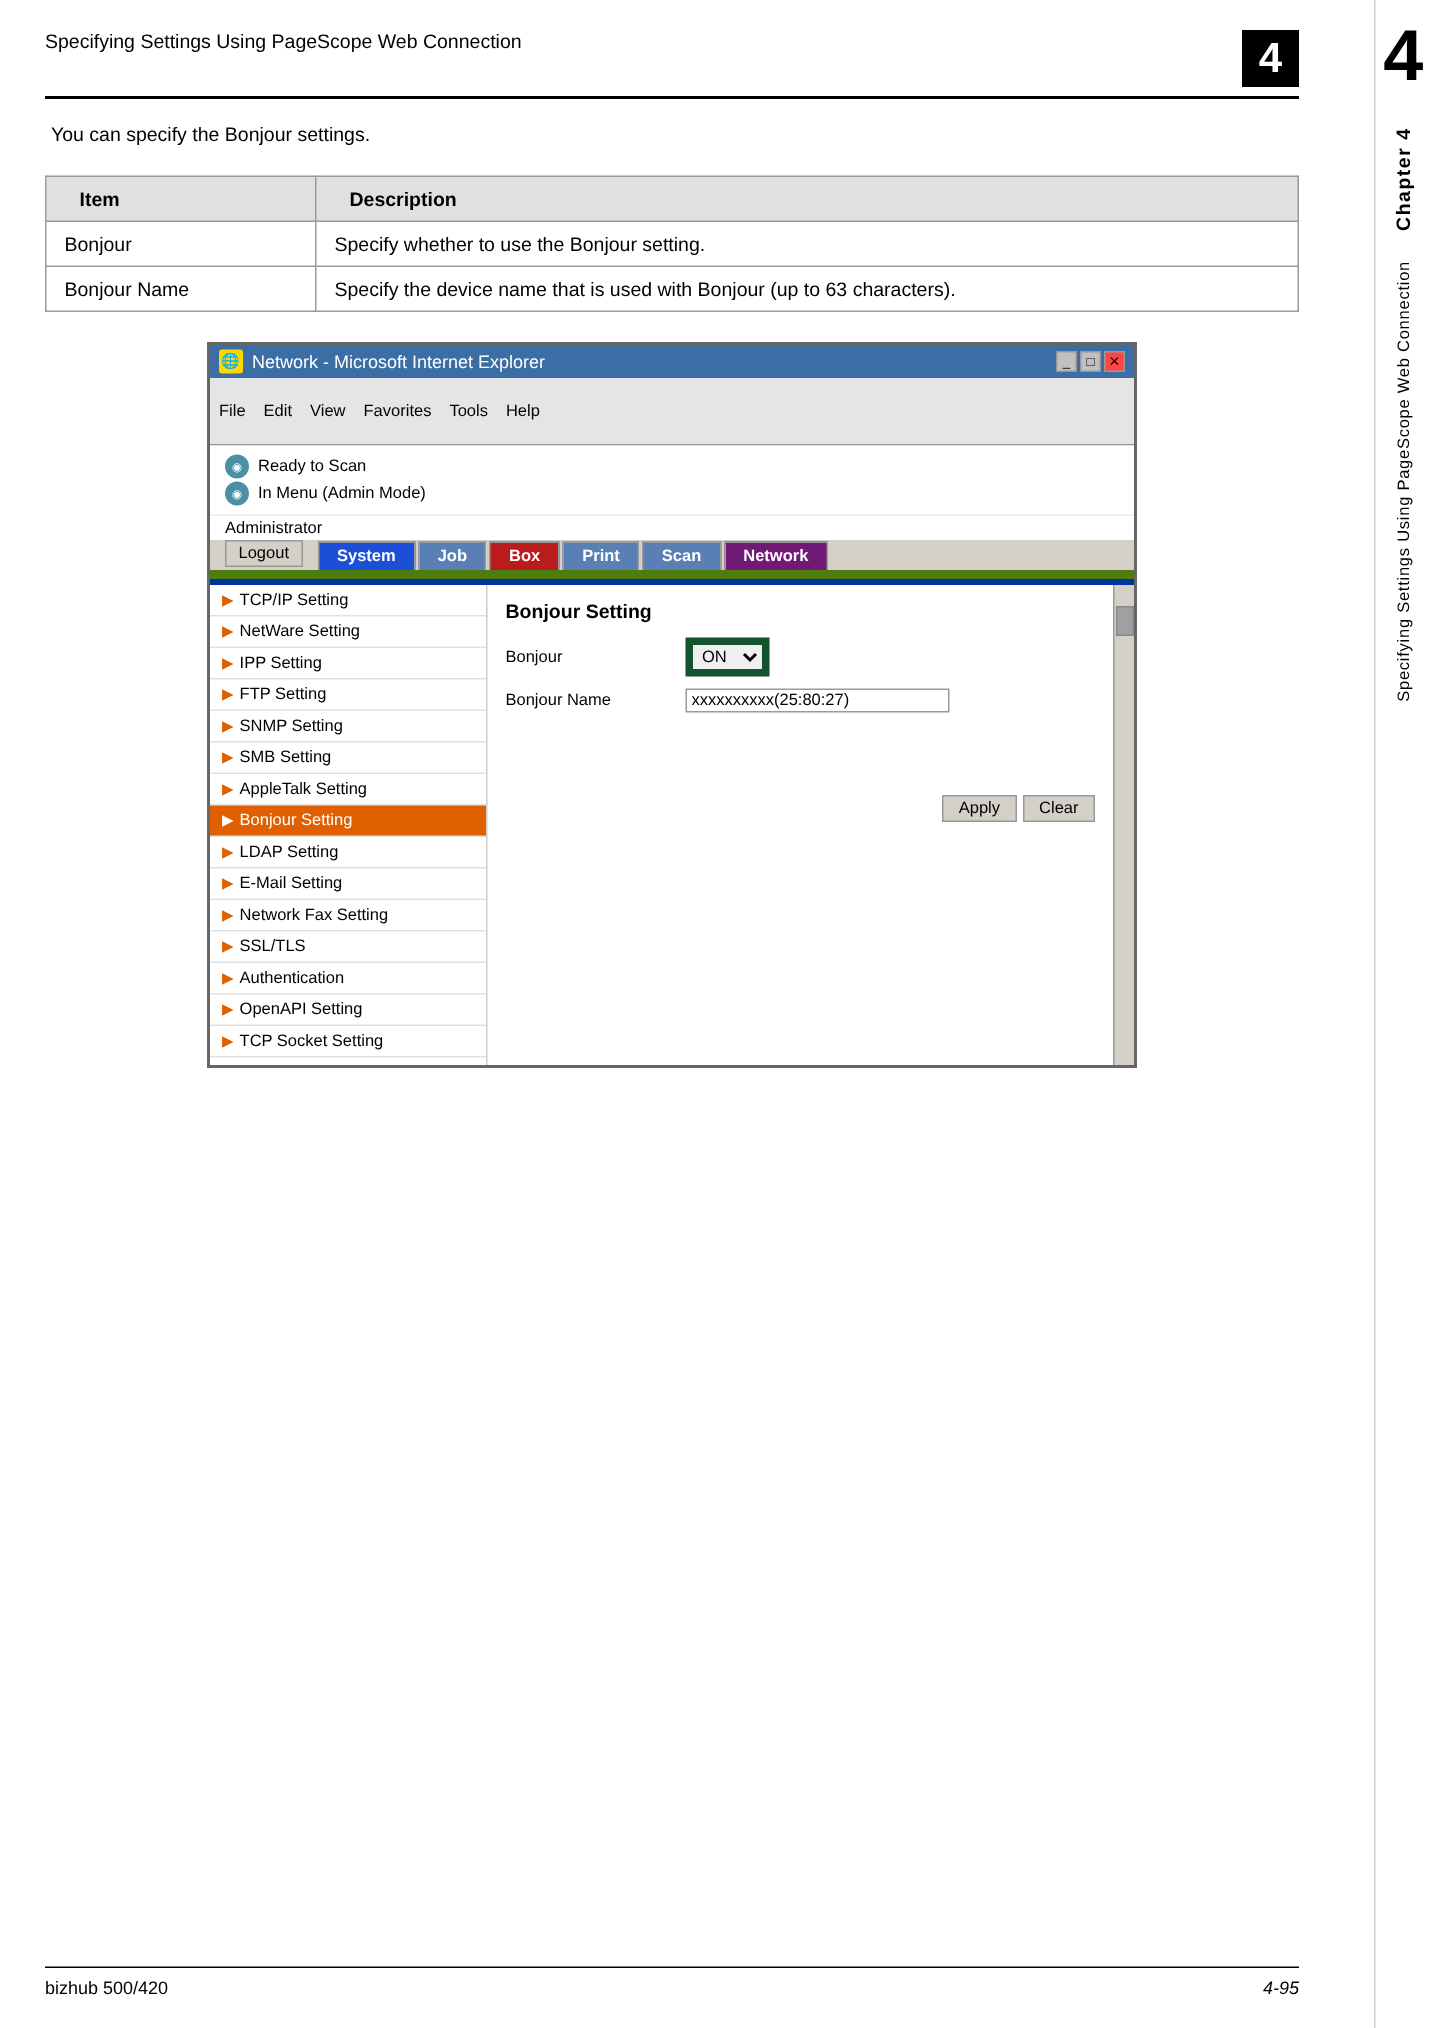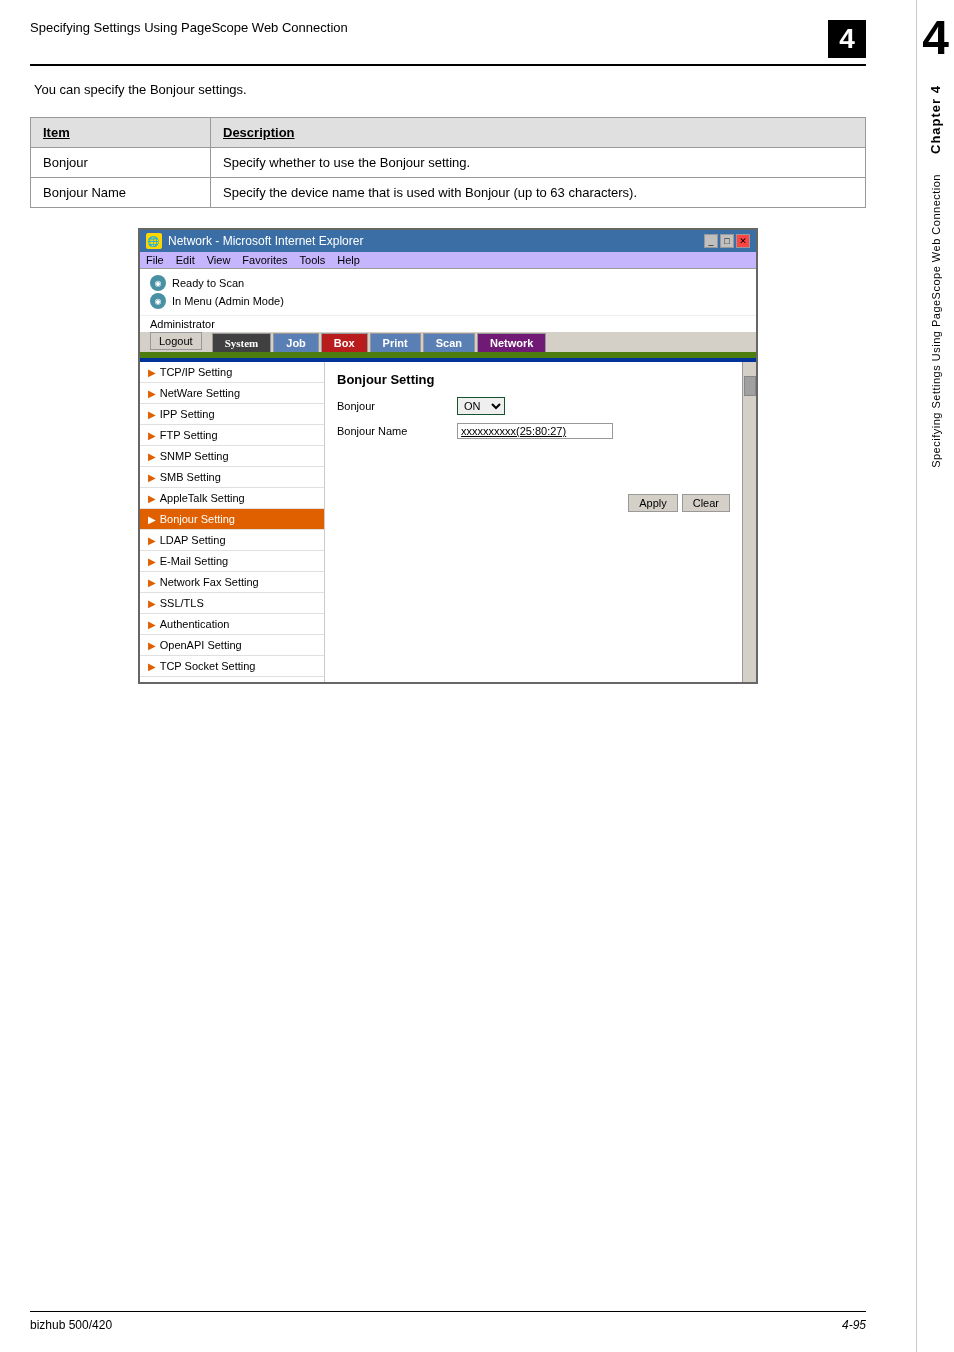--- a/index.html
+++ b/index.html
@@ -101,25 +101,24 @@
     
     .info-table {
       width: 100%;
       border-collapse: collapse;
       margin-bottom: 20px;
       border: 1px solid #999;
     }
     .info-table th {
       background: #e0e0e0;
       border: 1px solid #999;
-      padding: 7px 12px;
+      padding: 7px 22px;
       text-align: left;
       font-size: 13px;
       font-weight: bold;
-      text-decoration: underline;
     }
     .info-table td {
       border: 1px solid #999;
       padding: 7px 12px;
       font-size: 13px;
       vertical-align: top;
     }
     .info-table td:first-child {
       width: 180px;
     }
@@ -168,22 +167,22 @@
       background: #c0c0c0;
       font-size: 9px;
       display: flex;
       align-items: center;
       justify-content: center;
       cursor: pointer;
       color: #000;
     }
     .browser-btn.close { background: #ff4444; }
     .browser-menubar {
-      background: #c4b5fd;
-      padding: 2px 6px;
+      background: #e5e5e5;
+      padding: 16px 6px;
       display: flex;
       gap: 12px;
       font-size: 11px;
       border-bottom: 1px solid #999;
     }
     .browser-menubar span {
       cursor: pointer;
       color: #000;
     }
 
@@ -244,21 +243,21 @@
     }
     .nav-tab {
       padding: 3px 12px;
       font-size: 11px;
       font-weight: bold;
       border: 1px solid #999;
       border-bottom: none;
       cursor: pointer;
       color: #fff;
     }
-    .nav-tab.system { background: #404040; font-family: Liberation Serif, serif; }
+    .nav-tab.system { background: #1d4ed8; }
     .nav-tab.job { background: #5a7fb5; }
     .nav-tab.box { background: #b91c1c; }
     .nav-tab.print { background: #5a7fb5; }
     .nav-tab.scan { background: #5a7fb5; }
     .nav-tab.network { background: #701a75; color: #fff; }
 
     
     .blue-bar {
       height: 4px;
       background: #003399;
@@ -322,28 +321,27 @@
       color: #000;
     }
     .form-control {
       display: flex;
       align-items: center;
       gap: 4px;
     }
     select.small-select {
       font-size: 11px;
       padding: 1px 2px;
-      border: 1px solid #14532d;
+      border: 5px solid #14532d;
     }
     input.text-input {
       font-size: 11px;
       border: 1px solid #999;
       padding: 1px 3px;
-      width: 156px;
-      text-decoration: underline;
+      width: 176px;
     }
     .btn-row {
       display: flex;
       justify-content: flex-end;
       gap: 4px;
       margin-top: 12px;
     }
     .action-btn {
       background: #d4d0c8;
       border: 1px solid #999;

